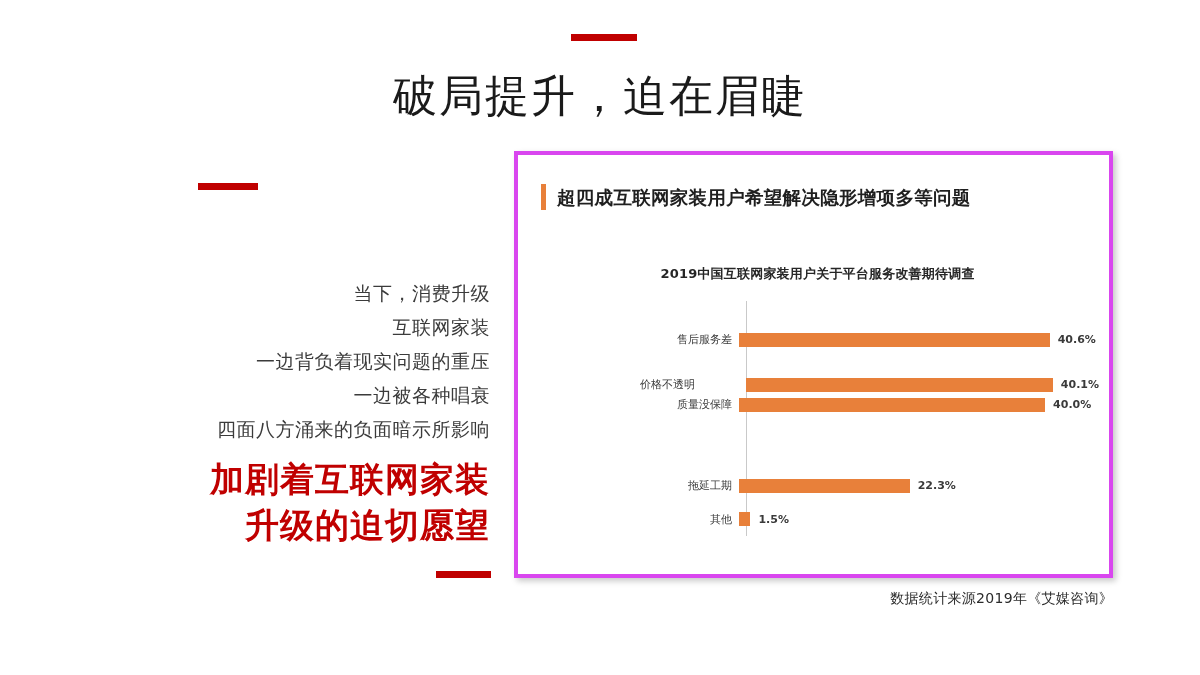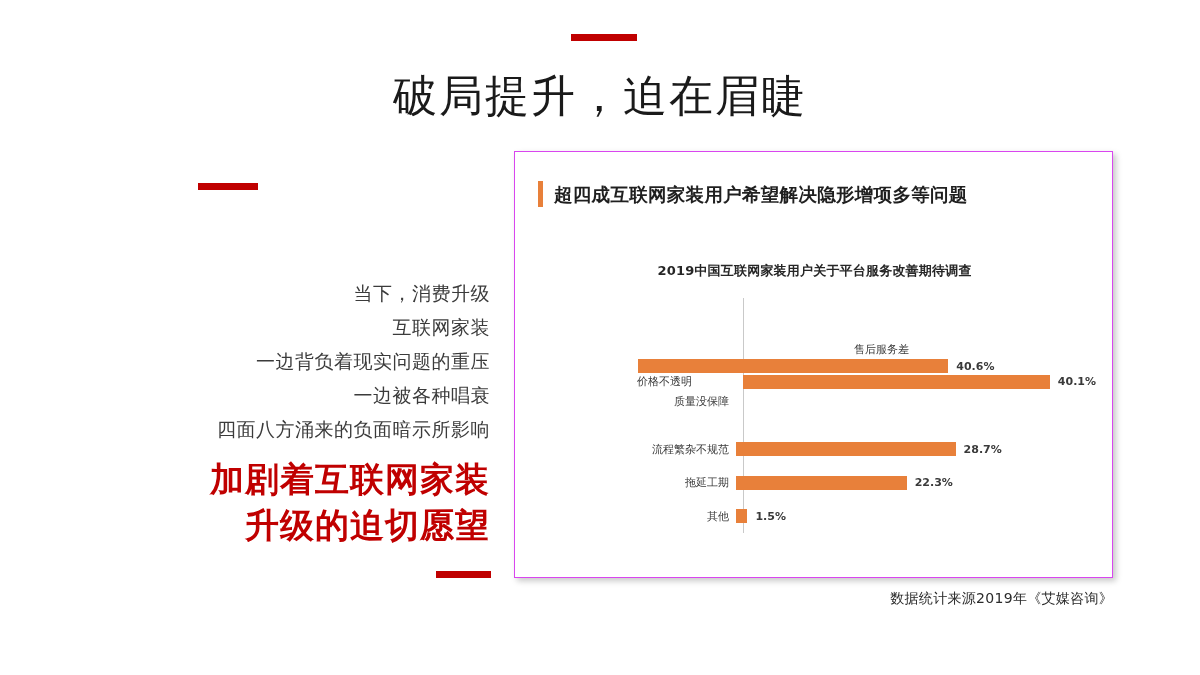--- a/index.html
+++ b/index.html
@@ -67,21 +67,21 @@
   .emph-line { white-space: nowrap; }
 
   
   #chart-card {
     position: absolute;
     left: 514px;
     top: 151px;
     width: 599px;
     height: 427px;
     background: #ffffff;
-    border: 1px solid #d946ef;
+    border: 4px solid #d946ef;
     box-shadow: 3px 3px 6px rgba(0,0,0,0.22);
     box-sizing: border-box;
   }
   #card-title-row {
     position: absolute;
     left: 23px;
     top: 29px;
     display: flex;
     align-items: center;
   }
@@ -200,42 +200,39 @@
   <div id="card-title-row">
     <div id="card-accent-bar"></div>
     <div id="card-title">超四成互联网家装用户希望解决隐形增项多等问题</div>
   </div>
 
   <div id="chart-subtitle">2019中国互联网家装用户关于平台服务改善期待调查</div>
 
   <div id="plot">
     <div id="axis-line"></div>
 
-      <div class="bar-row" style="top: 44px; flex-direction: column;">
+      <div class="bar-row" style="top: 22px;">
         <div class="bar-label">售后服务差</div>
         <div class="bar-track">
           <div class="bar-fill" style="width: 310.678px; background: rgb(232, 128, 58);"></div>
           <div class="bar-value">40.6%</div>
         </div>
       </div>
       <div class="bar-row" style="top: 67.1429px; gap: 44px;">
         <div class="bar-label">价格不透明</div>
         <div class="bar-track">
           <div class="bar-fill" style="width: 306.852px; background: rgb(232, 128, 58);"></div>
           <div class="bar-value">40.1%</div>
         </div>
       </div>
       <div class="bar-row" style="top: 87px;">
         <div class="bar-label">质量没保障</div>
-      </div>
-      <div class="bar-row" style="top: 134.286px;">
-        <div class="bar-label">流程繁杂不规范</div>
-        <div class="bar-track">
-          <div class="bar-fill" style="width: 219.617px; background: rgb(232, 128, 58);"></div>
-          <div class="bar-value">28.7%</div>
+        <div class="bar-track">
+          <div class="bar-fill" style="width: 306.087px; background: rgb(232, 128, 58);"></div>
+          <div class="bar-value">40.0%</div>
         </div>
       </div>
       <div class="bar-row" style="top: 167.857px;">
         <div class="bar-label">拖延工期</div>
         <div class="bar-track">
           <div class="bar-fill" style="width: 170.643px; background: rgb(232, 128, 58);"></div>
           <div class="bar-value">22.3%</div>
         </div>
       </div>
       <div class="bar-row" style="top: 201.429px;">

